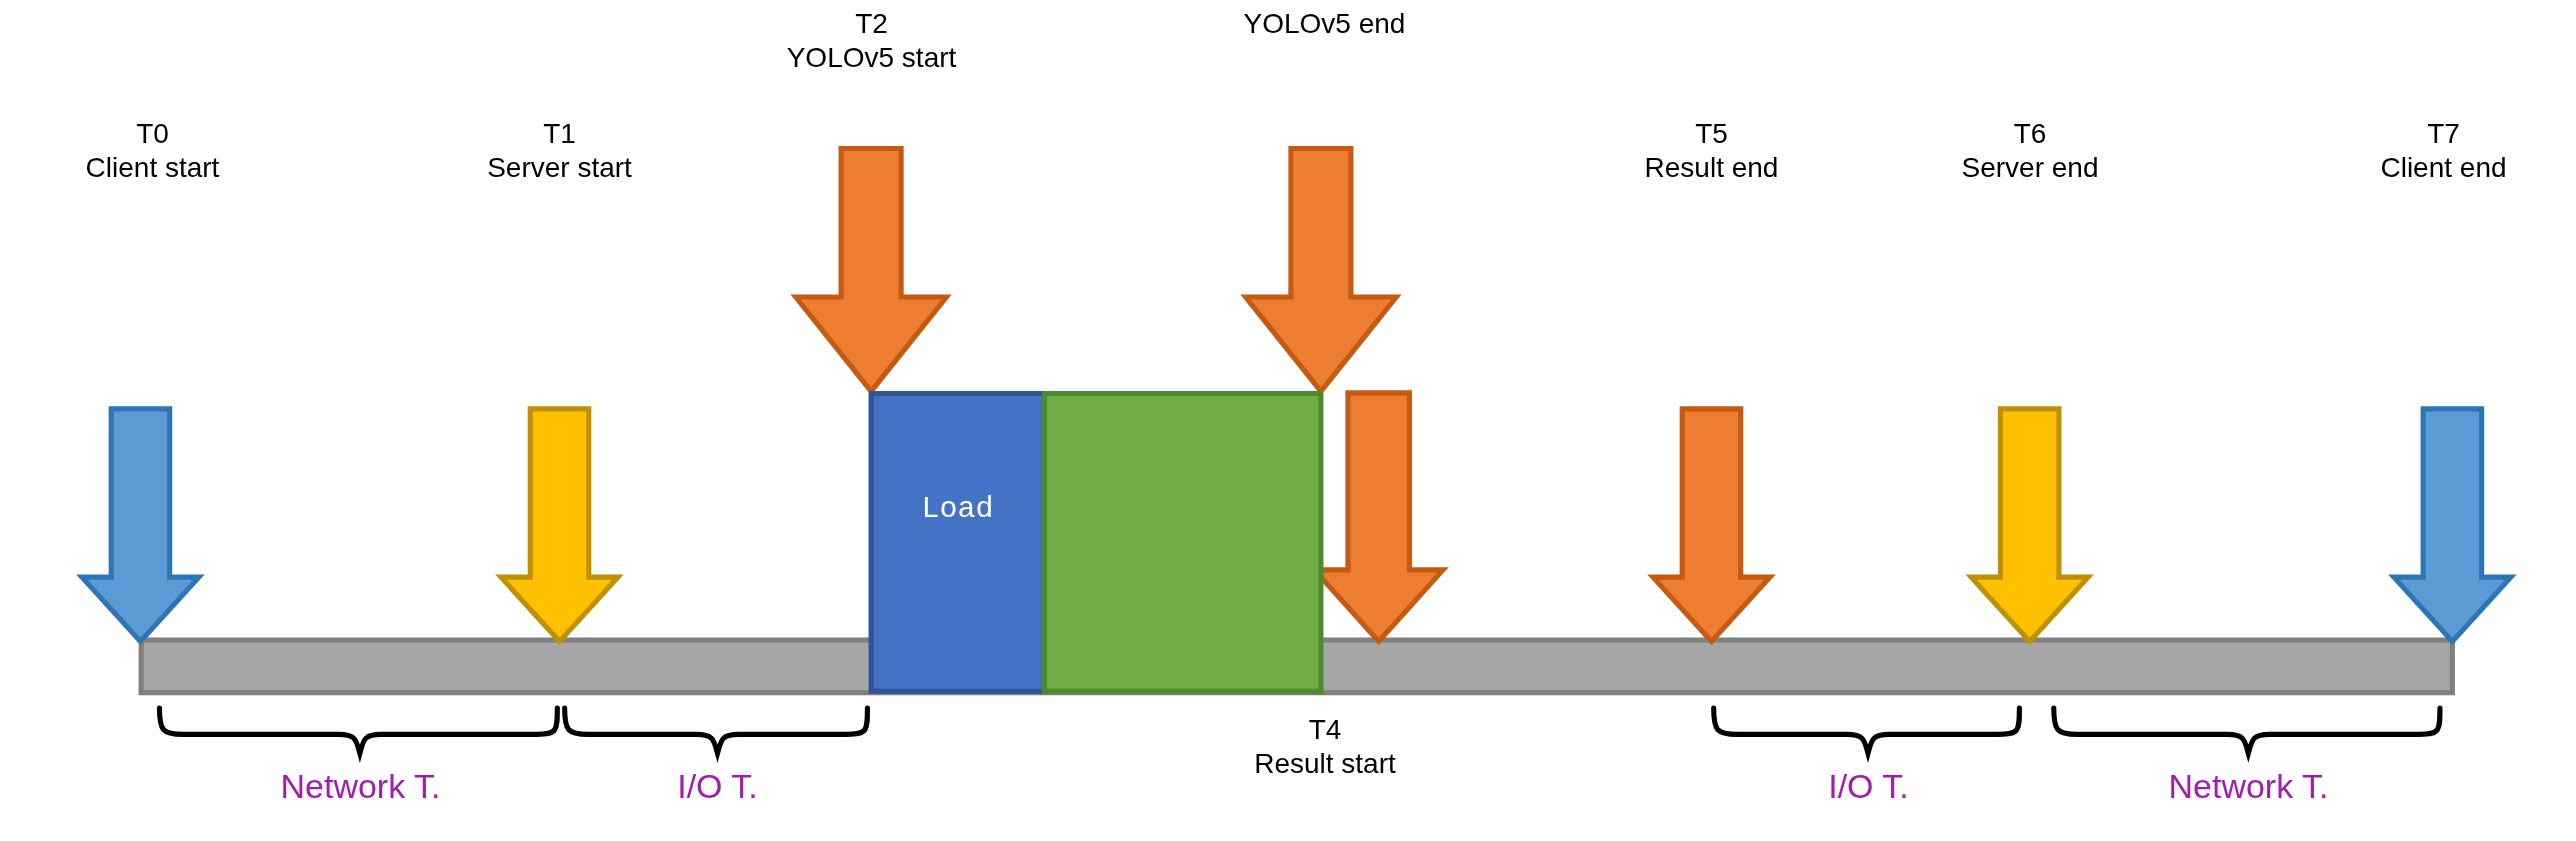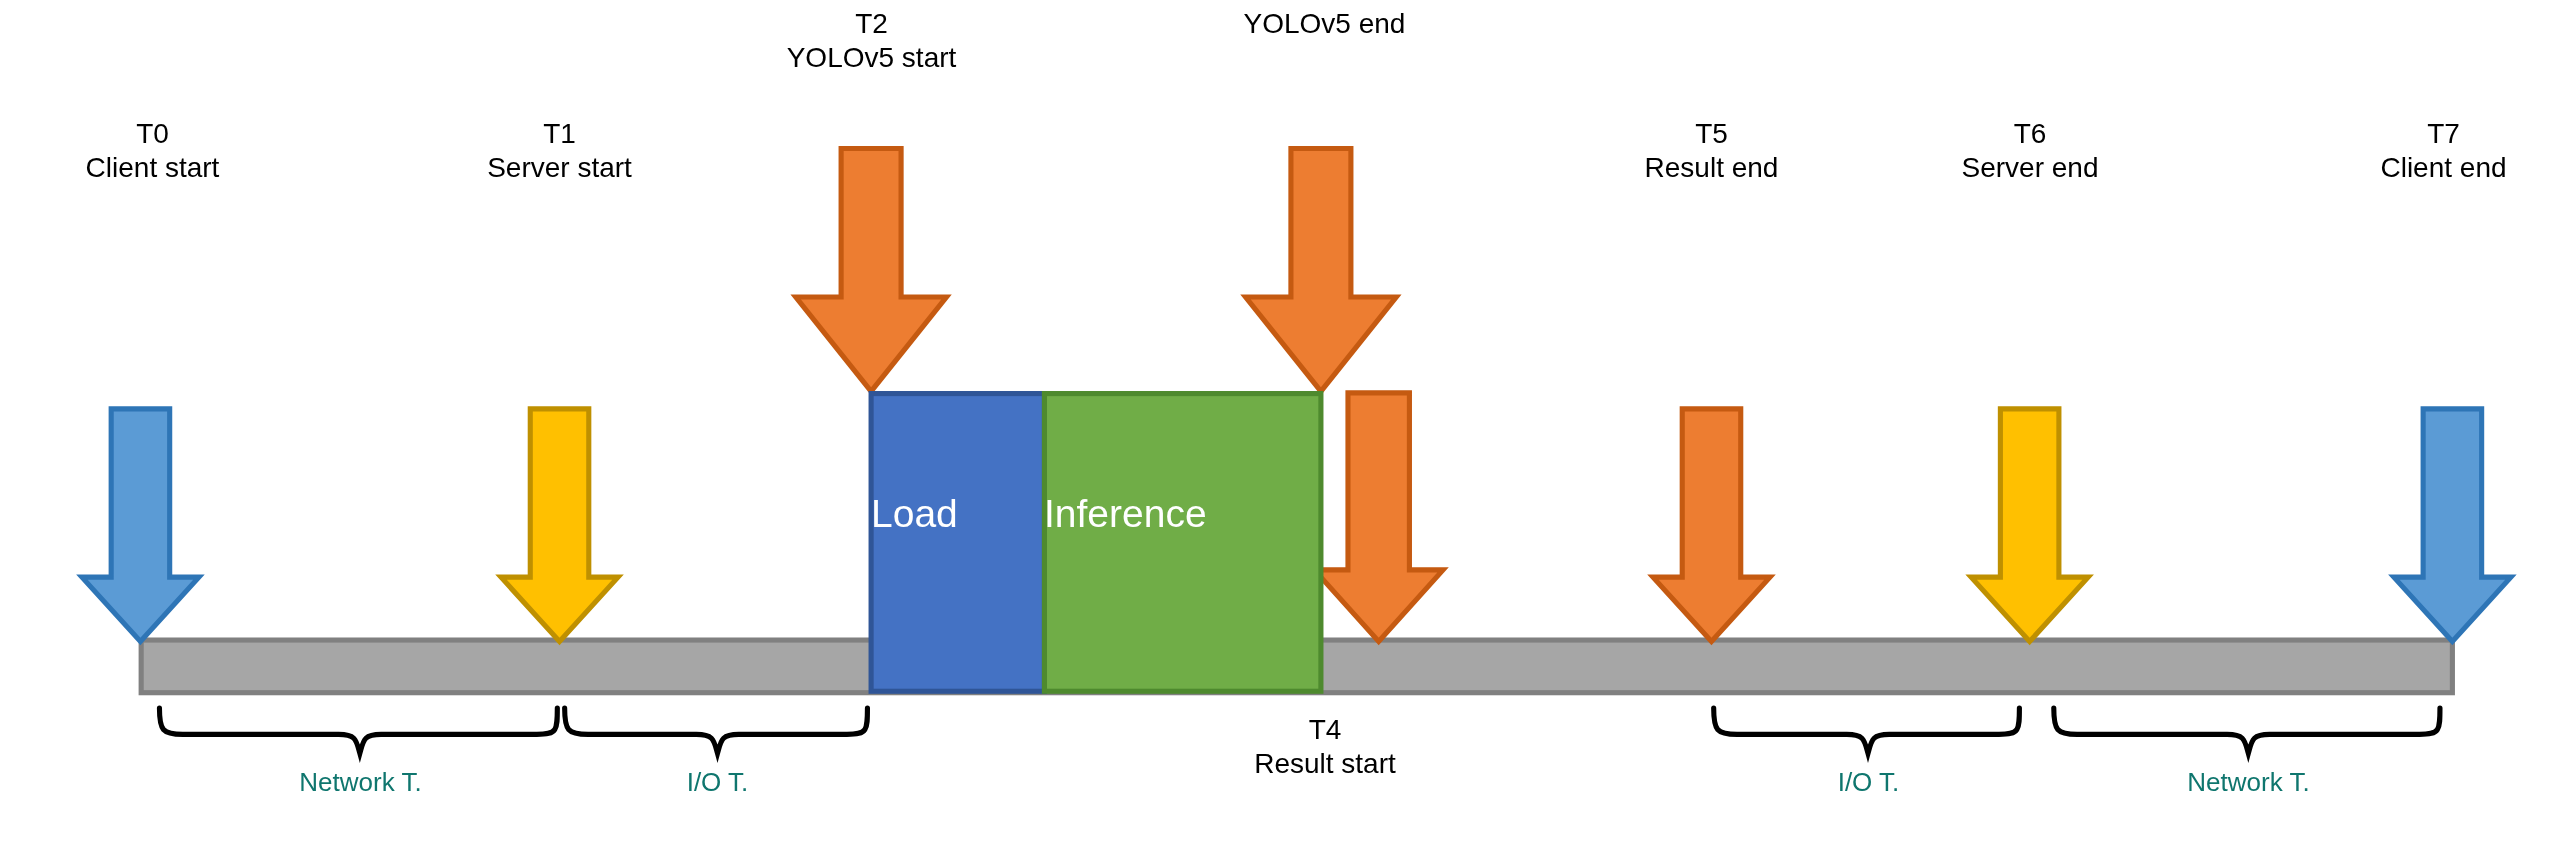--- a/index.html
+++ b/index.html
@@ -31,29 +31,29 @@
     font-size: 28px;
     line-height: 1.20;
     white-space: nowrap;
     font-family: "Liberation Sans", sans-serif;
   }
   .tlabel .tcode { display: block; }
   .tlabel .tdesc { display: block; }
   .blocklabel {
     position: absolute;
     color: #FFFFFF;
-    font-size: 39px;
+    font-size: 30px;
     white-space: nowrap;
-    text-align: left;
-    font-family: Liberation Sans, sans-serif;
+    text-align: center;
+    font-family: Liberation Mono, monospace;
   }
   .bracketlabel {
     position: absolute;
-    color: #0f766e;
-    font-size: 26px;
+    color: #a21caf;
+    font-size: 34px;
     white-space: nowrap;
     text-align: center;
     font-family: "Liberation Sans", sans-serif;
   }
 </style>
 </head>
 <body>
 
 <div id="stage">
 
@@ -147,21 +147,20 @@
     <span class="tdesc">Server end</span>
   </div>
 
   <div class="tlabel" style="left:2311px; top:117px; width:265px;">
     <span class="tcode">T7</span>
     <span class="tdesc">Client end</span>
   </div>
 
   <div class="blocklabel" style="left:871px; top:492px; width:173px;">Load</div>
 
-  <div class="blocklabel" style="left:1044px; top:492px; width:276px;">Inference</div>
 
   <div class="bracketlabel" style="left:214px; top:767px; width:293px;">Network T.</div>
 
   <div class="bracketlabel" style="left:571px; top:767px; width:293px;">I/O T.</div>
 
   <div class="bracketlabel" style="left:1722px; top:767px; width:293px;">I/O T.</div>
 
   <div class="bracketlabel" style="left:2102px; top:767px; width:293px;">Network T.</div>
 
 </div>

